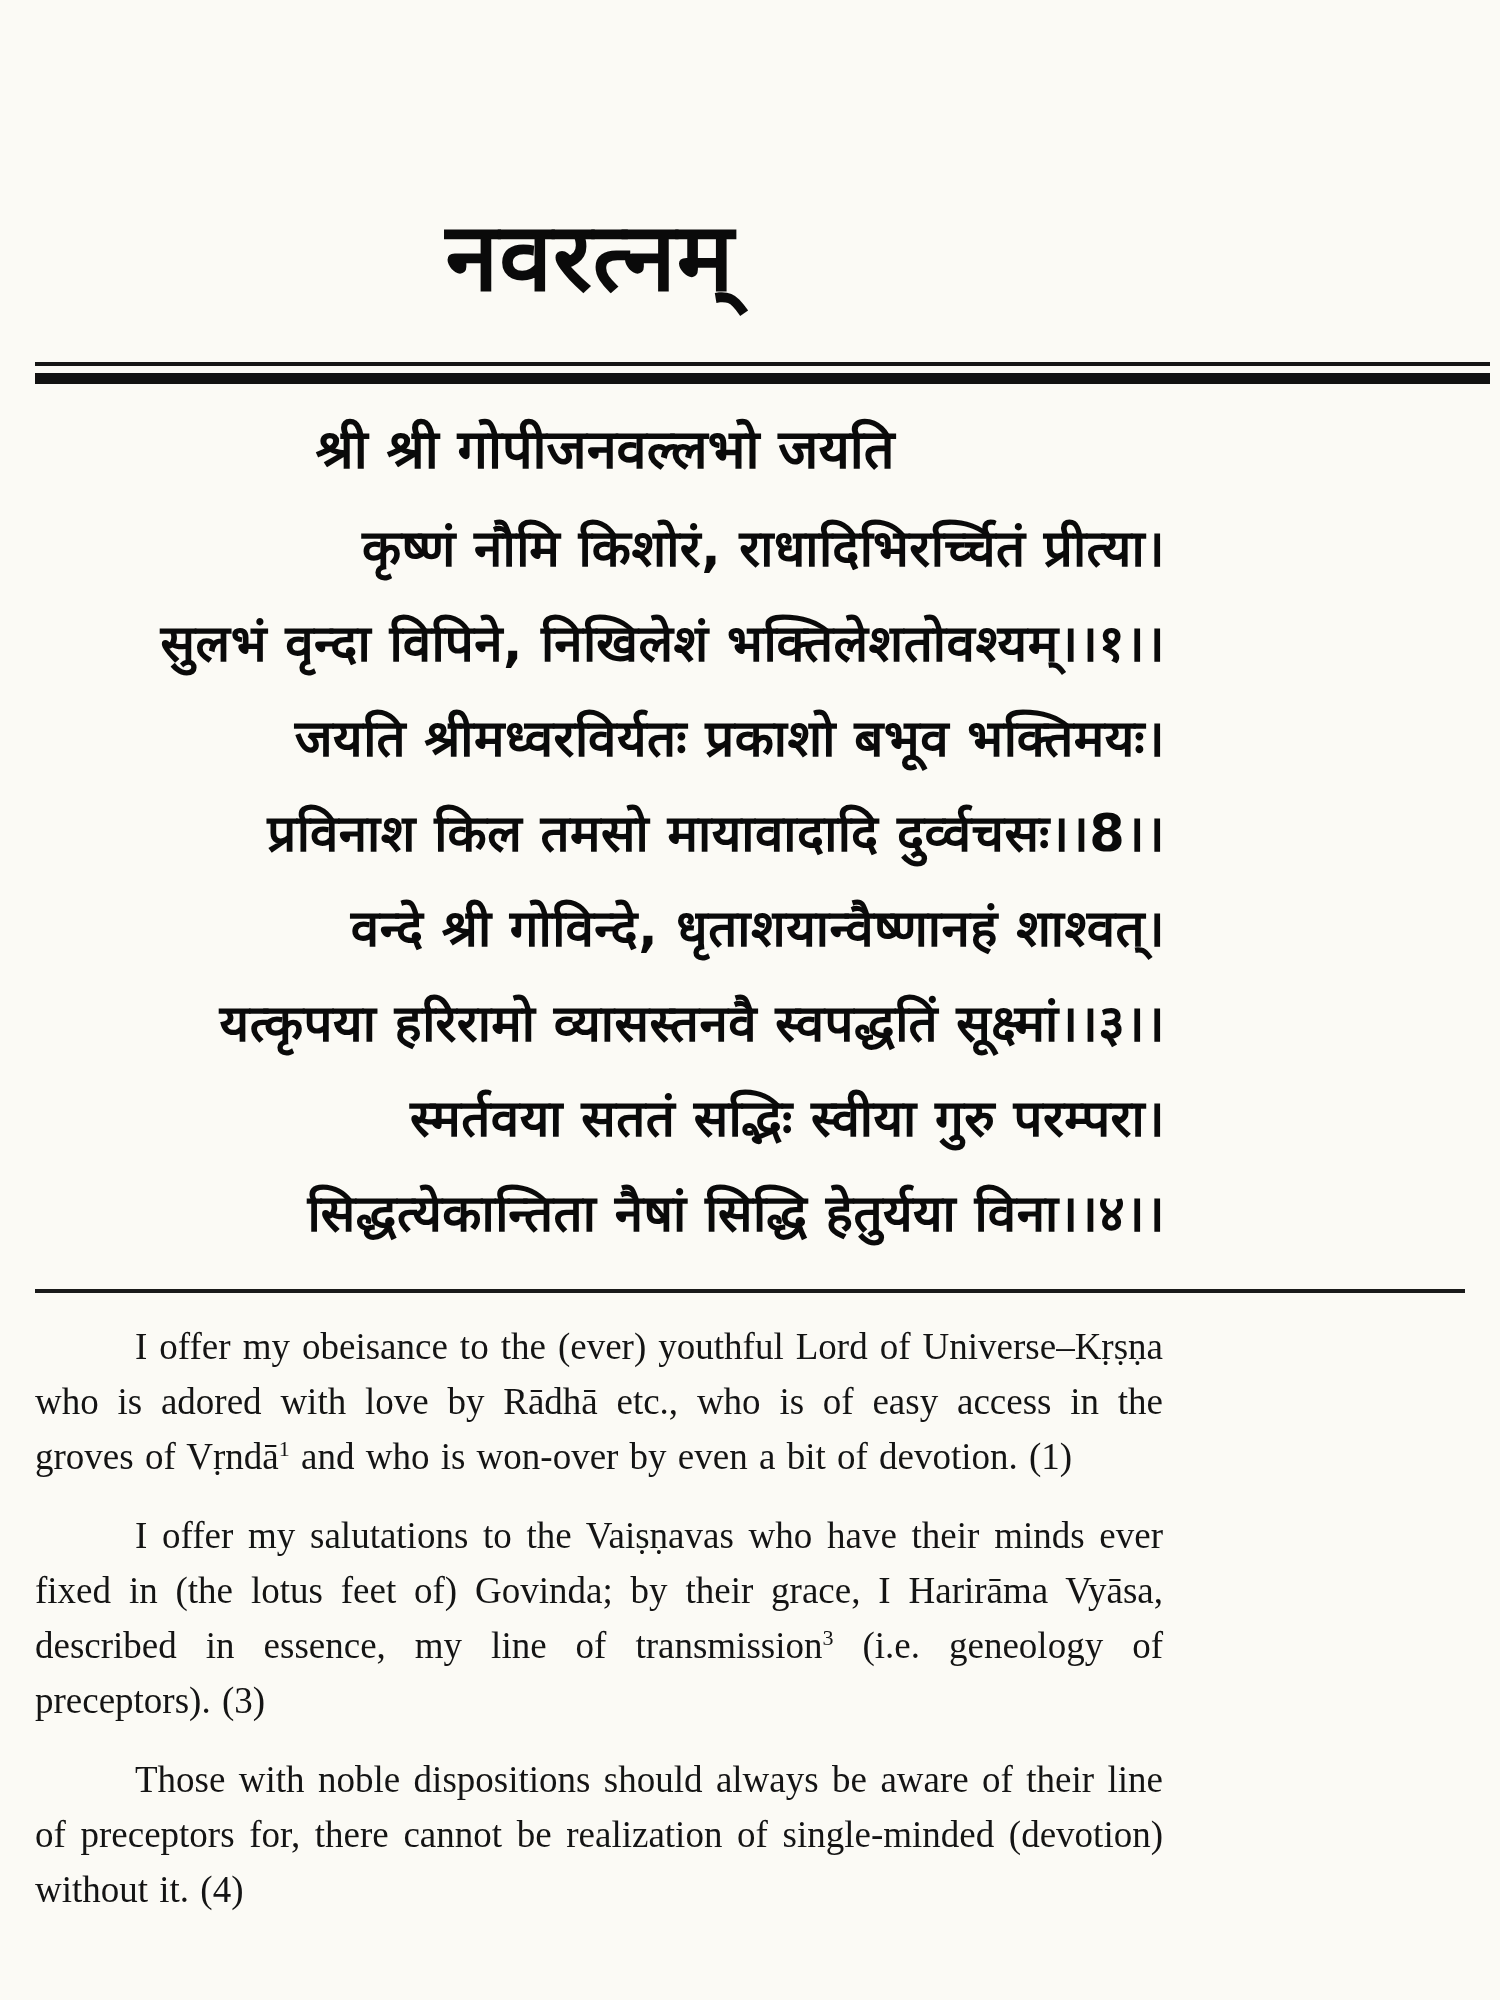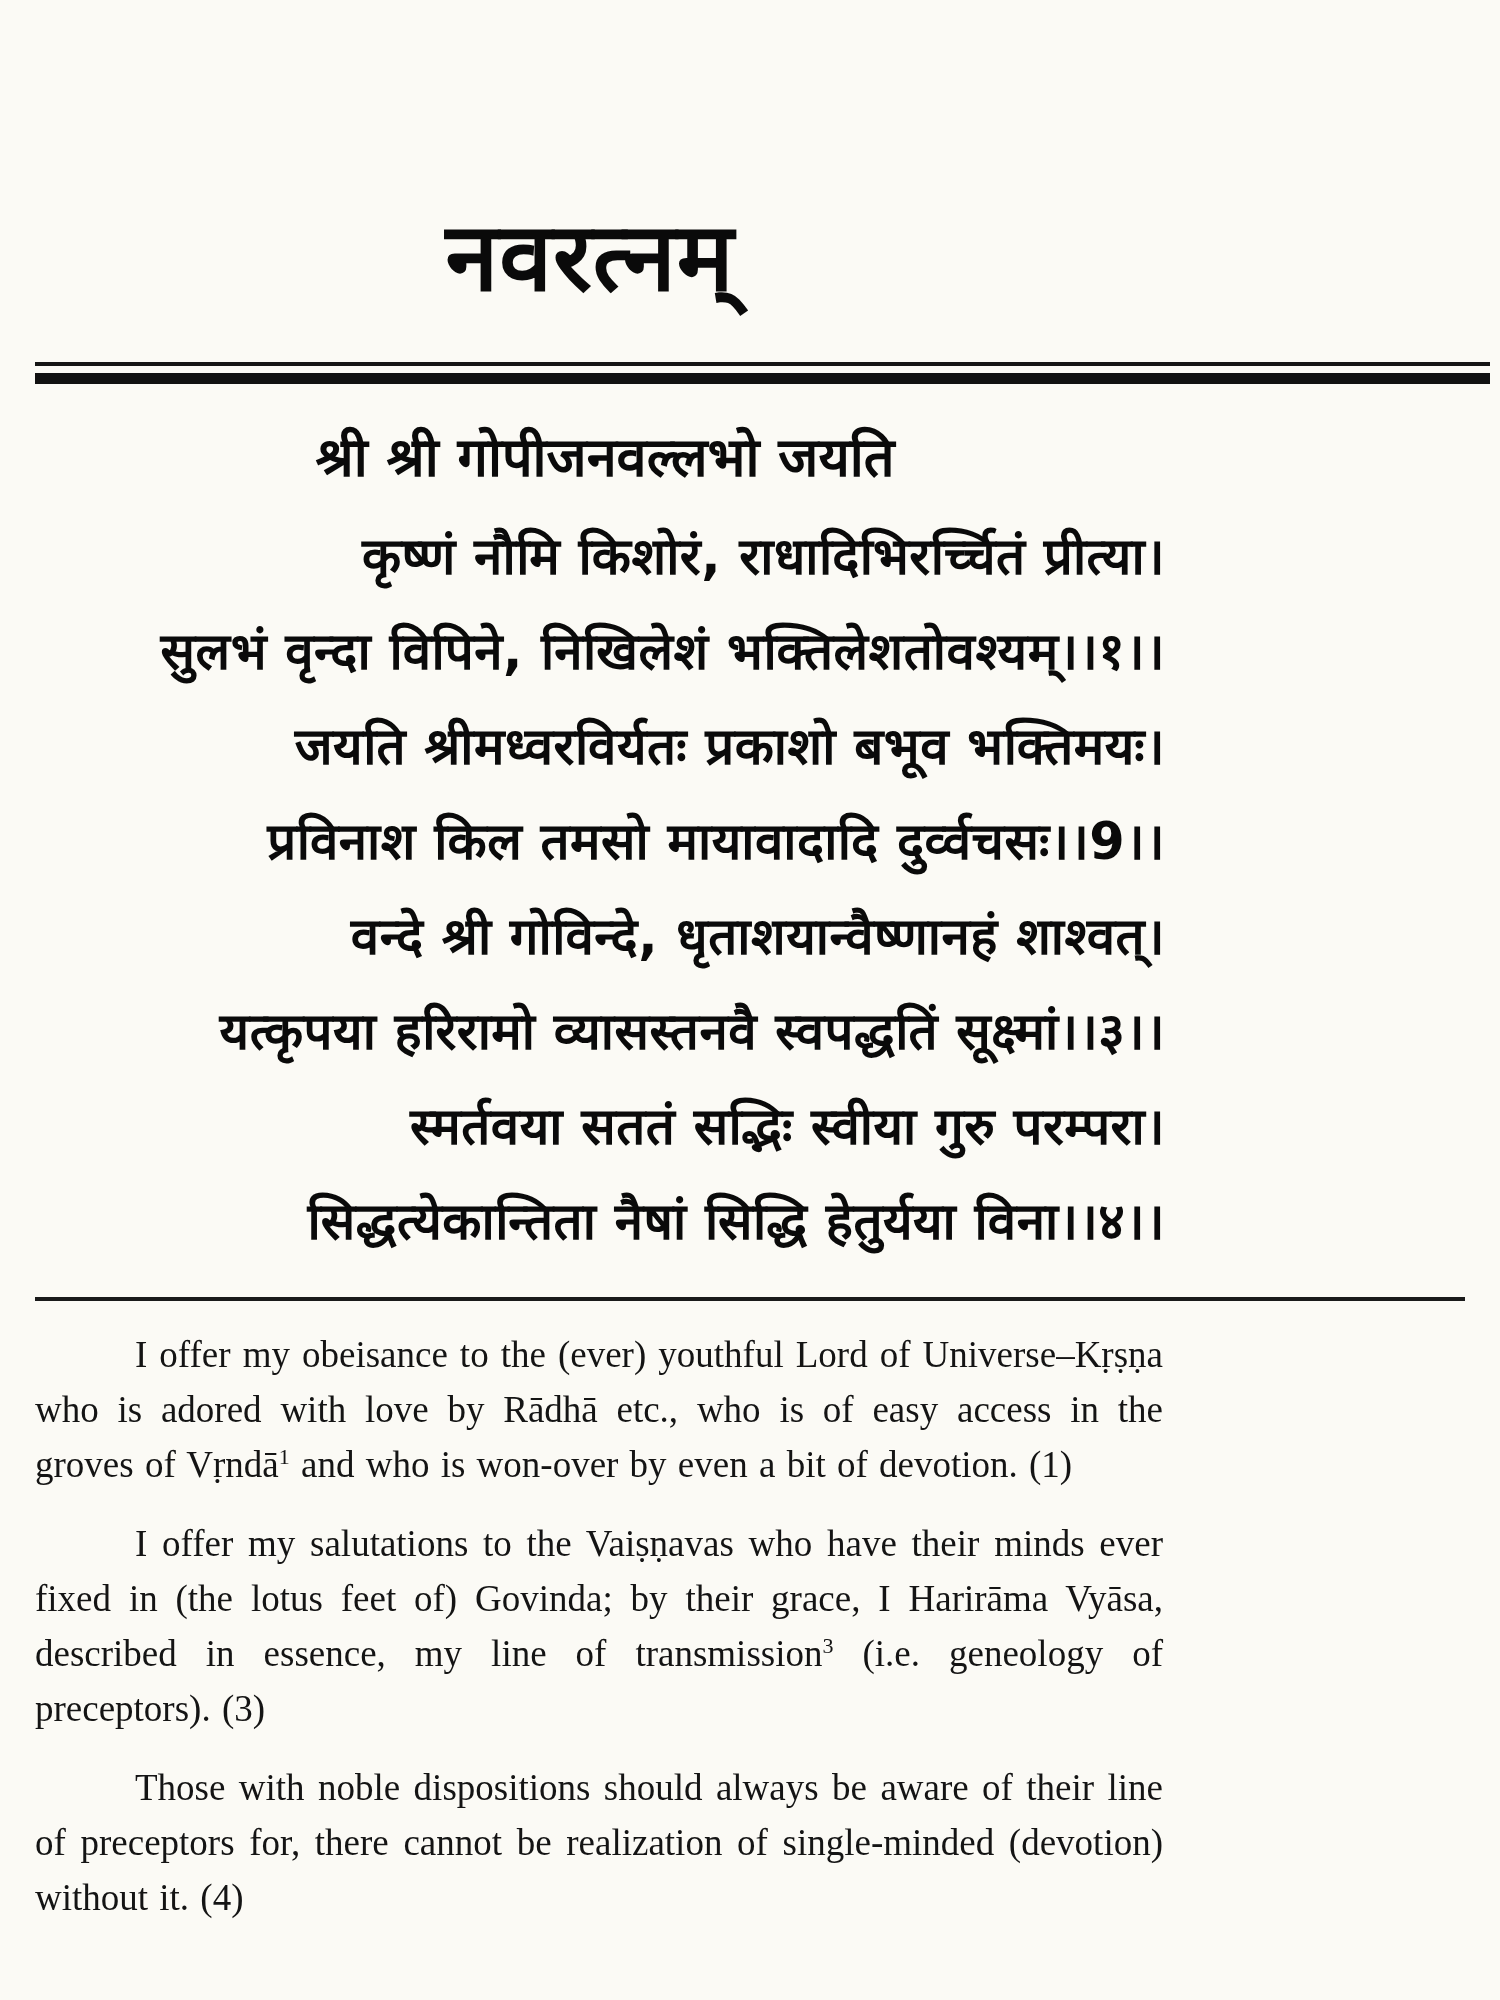--- a/index.html
+++ b/index.html
@@ -37,21 +37,21 @@
   }
   .rule-thin  { height: 4px;  background: #151515; }
   .rule-gap   { height: 7px; }
   .rule-thick { height: 11px; background: #111; }
   
   .sanskrit {
     font-family: "DejaVu Sans", sans-serif;
     color: #0a0a0a;
   }
   .invocation {
-    margin-top: 40px;
+    margin-top: 32px;
     font-size: 54px;
     font-weight: 700;
     text-align: center;
     width: 1210px;
     line-height: 1.25;
   }
   .verses {
     margin-top: 18px;
     padding-left: 115px;
     width: 1165px;
@@ -109,21 +109,21 @@
     <div class="rule-thick"></div>
   </div>
 
   <section class="sanskrit">
     <p class="invocation">श्री श्री गोपीजनवल्लभो जयति</p>
 
     <div class="verses">
       <p class="verse-line">कृष्णं नौमि किशोरं, राधादिभिरर्च्चितं प्रीत्या।</p>
       <p class="verse-line">सुलभं वृन्दा विपिने, निखिलेशं भक्तिलेशतोवश्यम्।।१।।</p>
       <p class="verse-line">जयति श्रीमध्वरविर्यतः प्रकाशो बभूव भक्तिमयः।</p>
-      <p class="verse-line">प्रविनाश किल तमसो मायावादादि दुर्व्वचसः।।9।।</p>
+      <p class="verse-line">प्रविनाश किल तमसो मायावादादि दुर्व्वचसः।।8।।</p>
       <p class="verse-line">वन्दे श्री गोविन्दे, धृताशयान्वैष्णानहं शाश्वत्।</p>
       <p class="verse-line">यत्कृपया हरिरामो व्यासस्तनवै स्वपद्धतिं सूक्ष्मां।।३।।</p>
       <p class="verse-line">स्मर्तवया सततं सद्भिः स्वीया गुरु परम्परा।</p>
       <p class="verse-line">सिद्धत्येकान्तिता नैषां सिद्धि हेतुर्यया विना।।४।।</p>
     </div>
   </section>
 
   <div class="section-rule"></div>
 
   <section class="translation">

